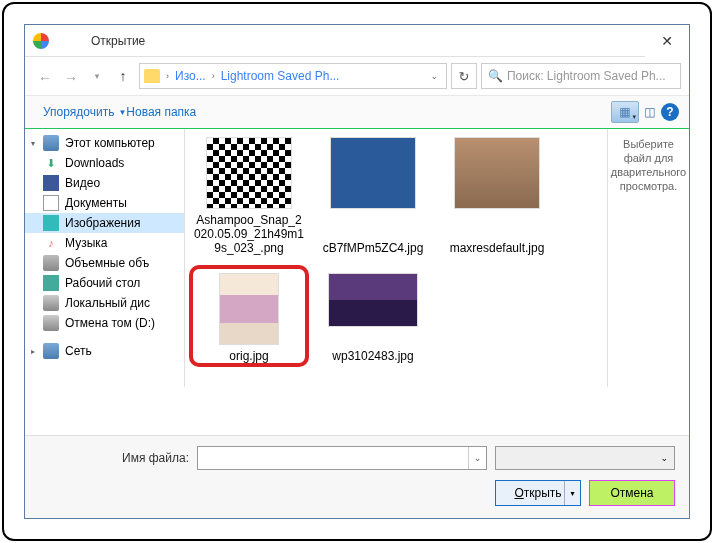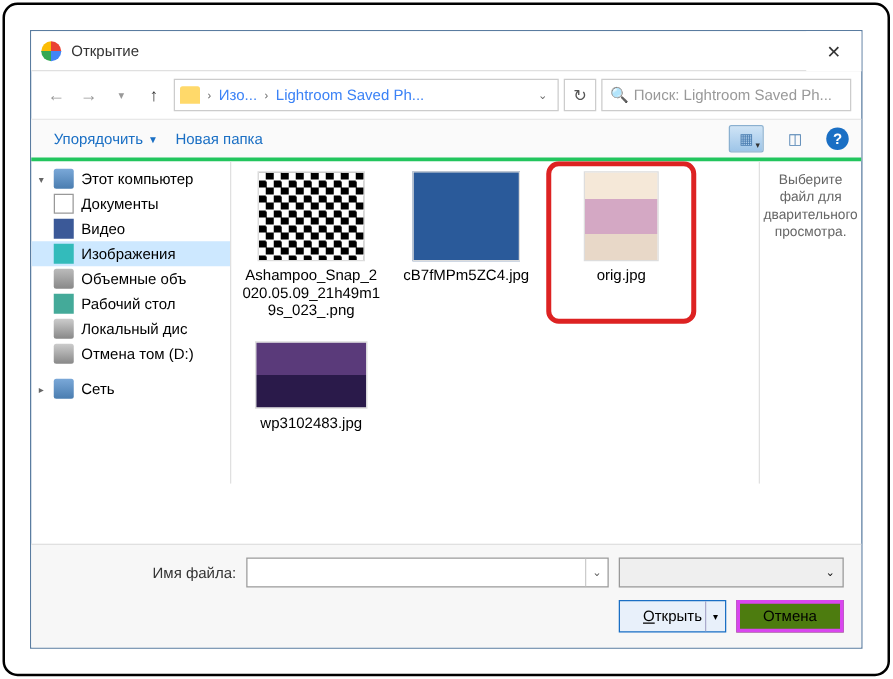--- a/index.html
+++ b/index.html
@@ -1,34 +1,34 @@
 <!DOCTYPE html>
 <html><head>
 <meta charset="utf-8">
 <style>
 * { box-sizing: border-box; margin: 0; padding: 0; font-family: 'Segoe UI', Tahoma, sans-serif; }
 body { background: #fff; width: 714px; height: 543px; overflow: hidden; position: relative; }
 .outer { border: 2px solid #000; border-radius: 12px; width: 710px; height: 539px; margin: 2px; overflow: hidden; background: #fff; }
 .dialog { margin: 20px; width: 666px; height: 495px; border: 1px solid #5a7ca0; background: #fff; display: flex; flex-direction: column; }
 .titlebar { background: #fff; height: 32px; display: flex; align-items: center; padding: 0 0 0 8px; border-bottom: 1px solid #e0e0e0; }
 .titlebar .app-icon { width: 16px; height: 16px; border-radius: 50%; background: conic-gradient(#ea4335 0 90deg, #4285f4 90deg 180deg, #34a853 180deg 270deg, #fbbc05 270deg 360deg); margin-right: 8px; }
-.titlebar .title { font-size: 12px; color: #333; flex: 1; }
+.titlebar .title { font-size: 12px; color: #333; flex: 1; margin-left: 34px; }
 .titlebar .close { width: 44px; height: 32px; background: #fff; display: flex; align-items: center; justify-content: center; color: #333; font-size: 14px; }
 .navbar { height: 38px; display: flex; align-items: center; padding: 4px 8px; gap: 4px; }
 .nav-arrows { display: flex; gap: 2px; }
 .nav-btn { width: 24px; height: 24px; display: flex; align-items: center; justify-content: center; color: #999; font-size: 14px; }
 .nav-btn.enabled { color: #333; }
 .crumbs { flex: 1; height: 26px; border: 1px solid #ccc; background: #fff; display: flex; align-items: center; padding: 0 4px; font-size: 12px; gap: 2px; }
 .crumbs .folder-icon { width: 16px; height: 14px; background: #ffd96a; border-radius: 2px 2px 0 0; position: relative; margin-right: 2px; }
 .crumbs .chev { color: #666; font-size: 9px; padding: 0 2px; }
 .crumbs .seg { padding: 0 2px; color: #3b82f6; white-space: nowrap; }
 .crumbs .dd { margin-left: auto; color: #666; font-size: 9px; padding: 0 4px; }
 .refresh { width: 26px; height: 26px; border: 1px solid #ccc; display: flex; align-items: center; justify-content: center; font-size: 13px; color: #555; }
 .search { width: 200px; height: 26px; border: 1px solid #ccc; display: flex; align-items: center; padding: 0 6px; color: #999; font-size: 12px; gap: 4px; }
-.toolbar { height: 34px; display: flex; align-items: center; padding: 0 10px 0 18px; gap: 14px; border-top: 1px solid #e8e8e8; border-bottom: 3px solid #22c55e; background: #fafafa; }
+.toolbar { height: 34px; display: flex; align-items: center; padding: 0 10px 0 18px; border-top: 1px solid #e8e8e8; border-bottom: 1px solid #22c55e; background: #fafafa; }
 .tool-link { color: #1a6fc4; font-size: 12px; display: flex; align-items: center; gap: 4px; }
 .tool-link .dd-arrow { font-size: 8px; }
 .tool-spacer { flex: 1; }
 .tool-icon { width: 22px; height: 22px; display: flex; align-items: center; justify-content: center; color: #4a7db0; font-size: 12px; }
 .tool-icon.view { background: linear-gradient(#cfe4f6,#9ec5e8); border: 1px solid #8ab0d0; border-radius: 2px; width: 28px; position: relative; }
 .tool-icon.view::after { content:'▾'; font-size: 7px; position: absolute; right: 2px; bottom: 1px; color: #333; }
 .tool-icon.help { background: #1a6fc4; color: #fff; border-radius: 50%; width: 18px; height: 18px; font-size: 12px; font-weight: bold; }
 .body { flex: 1; display: flex; overflow: hidden; }
 .sidebar { width: 160px; border-right: 1px solid #e0e0e0; overflow-y: auto; padding: 4px 0; font-size: 12px; }
 .side-item { display: flex; align-items: center; padding: 2px 4px 2px 18px; gap: 6px; height: 20px; white-space: nowrap; overflow: hidden; }
@@ -44,40 +44,40 @@
 .ic-img { background: #3bb; }
 .ic-mus::before { content:'♪'; color: #e67; }
 .ic-vol { background: linear-gradient(#bbb,#888); border-radius: 2px; }
 .ic-desk { background: #4a9; }
 .ic-disk { background: linear-gradient(#ccc,#888); border-radius: 2px; }
 .ic-cd { background: radial-gradient(#fff,#ccc); border-radius: 50%; }
 .ic-net { background: linear-gradient(#7aa8d8,#4a7db0); border-radius: 2px; }
 .side-sep { height: 8px; }
 .file-area { flex: 1; display: flex; }
 .files { flex: 1; padding: 8px; display: flex; flex-wrap: wrap; align-content: flex-start; gap: 18px 12px; }
-.file-item { width: 112px; display: flex; flex-direction: column; align-items: center; font-size: 12px; text-align: center; }
+.file-item { width: 112px; display: flex; flex-direction: column; align-items: center; font-size: 12px; text-align: center; justify-content: space-between; }
 .file-item .thumb { width: 86px; height: 72px; background: #f0f0f0; border: 1px solid #ddd; margin-bottom: 4px; display: flex; align-items: center; justify-content: center; overflow: hidden; }
 .file-item .lbl { line-height: 14px; word-break: break-word; }
 .file-item.highlighted { position: relative; }
 .file-item.highlighted::before { content:''; position: absolute; inset: -8px -4px -4px -4px; border: 4px solid #d22; border-radius: 10px; pointer-events: none; }
 .thumb.qr { background: repeating-conic-gradient(#000 0 25%, #fff 0 50%) 0 0/12px 12px; }
 .thumb.blue1 { background: #2a5a9a; }
 .thumb.photo { background: linear-gradient(#b89070,#8a6a50); }
 .thumb.person { background: linear-gradient(180deg,#f5e8d8 30%,#d4a8c4 30% 70%,#e8d8c8 70%); width: 60px; }
 .thumb.city { background: linear-gradient(180deg,#5a3a7a 50%,#2a1a4a 50%); width: 90px; height: 54px; }
 .preview { width: 82px; border-left: 1px solid #e0e0e0; padding: 8px 4px; font-size: 11px; color: #666; text-align: center; line-height: 14px; display: flex; align-items: flex-start; justify-content: center; margin-left: 14px; }
 .footer { border-top: 1px solid #e0e0e0; padding: 10px 14px 12px; background: #f7f7f7; margin-top: 48px; }
 .foot-row { display: flex; align-items: center; gap: 8px; margin-bottom: 10px; }
 .foot-label { font-size: 12px; color: #333; text-align: right; white-space: nowrap; }
 .foot-input { flex: 1; height: 24px; border: 1px solid #999; background: #fff; display: flex; align-items: center; }
 .foot-input .dd-btn { width: 18px; height: 100%; border-left: 1px solid #ccc; display: flex; align-items: center; justify-content: center; font-size: 9px; color: #555; margin-left: auto; }
 .foot-select { width: 180px; height: 24px; border: 1px solid #999; background: #efefef; display: flex; align-items: center; padding: 0 6px; font-size: 11px; white-space: nowrap; overflow: hidden; }
 .foot-select .dd-btn { margin-left: auto; font-size: 9px; }
 .foot-btns { display: flex; justify-content: flex-end; gap: 8px; }
-.btn { width: 86px; height: 26px; border: 3px solid #d946ef; background: #4d7c0f; font-size: 12px; display: flex; align-items: center; justify-content: center; }
+.btn { width: 86px; height: 26px; border: 1px solid #d946ef; background: #bef264; font-size: 12px; display: flex; align-items: center; justify-content: center; }
 .btn.primary { border: 1px solid #1a6fc4; background: #e8f0fa; position: relative; }
 .btn.primary .dd-split { position: absolute; right: 0; top: 0; bottom: 0; width: 16px; border-left: 1px solid #aac; display: flex; align-items: center; justify-content: center; font-size: 8px; }
 .btn.primary .u { text-decoration: underline; }
 </style>
 </head>
 <body>
 
 <div class="outer">
 <div class="dialog">
 
@@ -123,30 +123,38 @@
     <div class="tool-icon help">?</div>
   </div>
 
   <div class="body">
     <div class="sidebar">
       <div class="side-item root open">
             <span class="si-icon ic-pc"></span>
             <span>Этот компьютер</span>
           </div>
       <div class="side-item">
+            <span class="si-icon ic-dl"></span>
+            <span>Downloads</span>
+          </div>
+      <div class="side-item">
+            <span class="si-icon ic-vid"></span>
+            <span>Видео</span>
+          </div>
+      <div class="side-item">
             <span class="si-icon ic-doc"></span>
             <span>Документы</span>
-          </div>
-      <div class="side-item">
-            <span class="si-icon ic-vid"></span>
-            <span>Видео</span>
           </div>
       <div class="side-item selected">
             <span class="si-icon ic-img"></span>
             <span>Изображения</span>
+          </div>
+      <div class="side-item">
+            <span class="si-icon ic-mus"></span>
+            <span>Музыка</span>
           </div>
       <div class="side-item">
             <span class="si-icon ic-vol"></span>
             <span>Объемные объ</span>
           </div>
       <div class="side-item">
             <span class="si-icon ic-desk"></span>
             <span>Рабочий стол</span>
           </div>
       <div class="side-item">
@@ -166,20 +174,24 @@
 
     <div class="file-area">
       <div class="files">
         <div class="file-item">
           <div class="thumb qr"></div>
           <div class="lbl">Ashampoo_Snap_2020.05.09_21h49m19s_023_.png</div>
         </div>
         <div class="file-item">
           <div class="thumb blue1"></div>
           <div class="lbl">cB7fMPm5ZC4.jpg</div>
+        </div>
+        <div class="file-item">
+          <div class="thumb photo"></div>
+          <div class="lbl">maxresdefault.jpg</div>
         </div>
         <div class="file-item highlighted">
           <div class="thumb person"></div>
           <div class="lbl">orig.jpg</div>
         </div>
         <div class="file-item">
           <div class="thumb city"></div>
           <div class="lbl">wp3102483.jpg</div>
         </div>
       </div>

